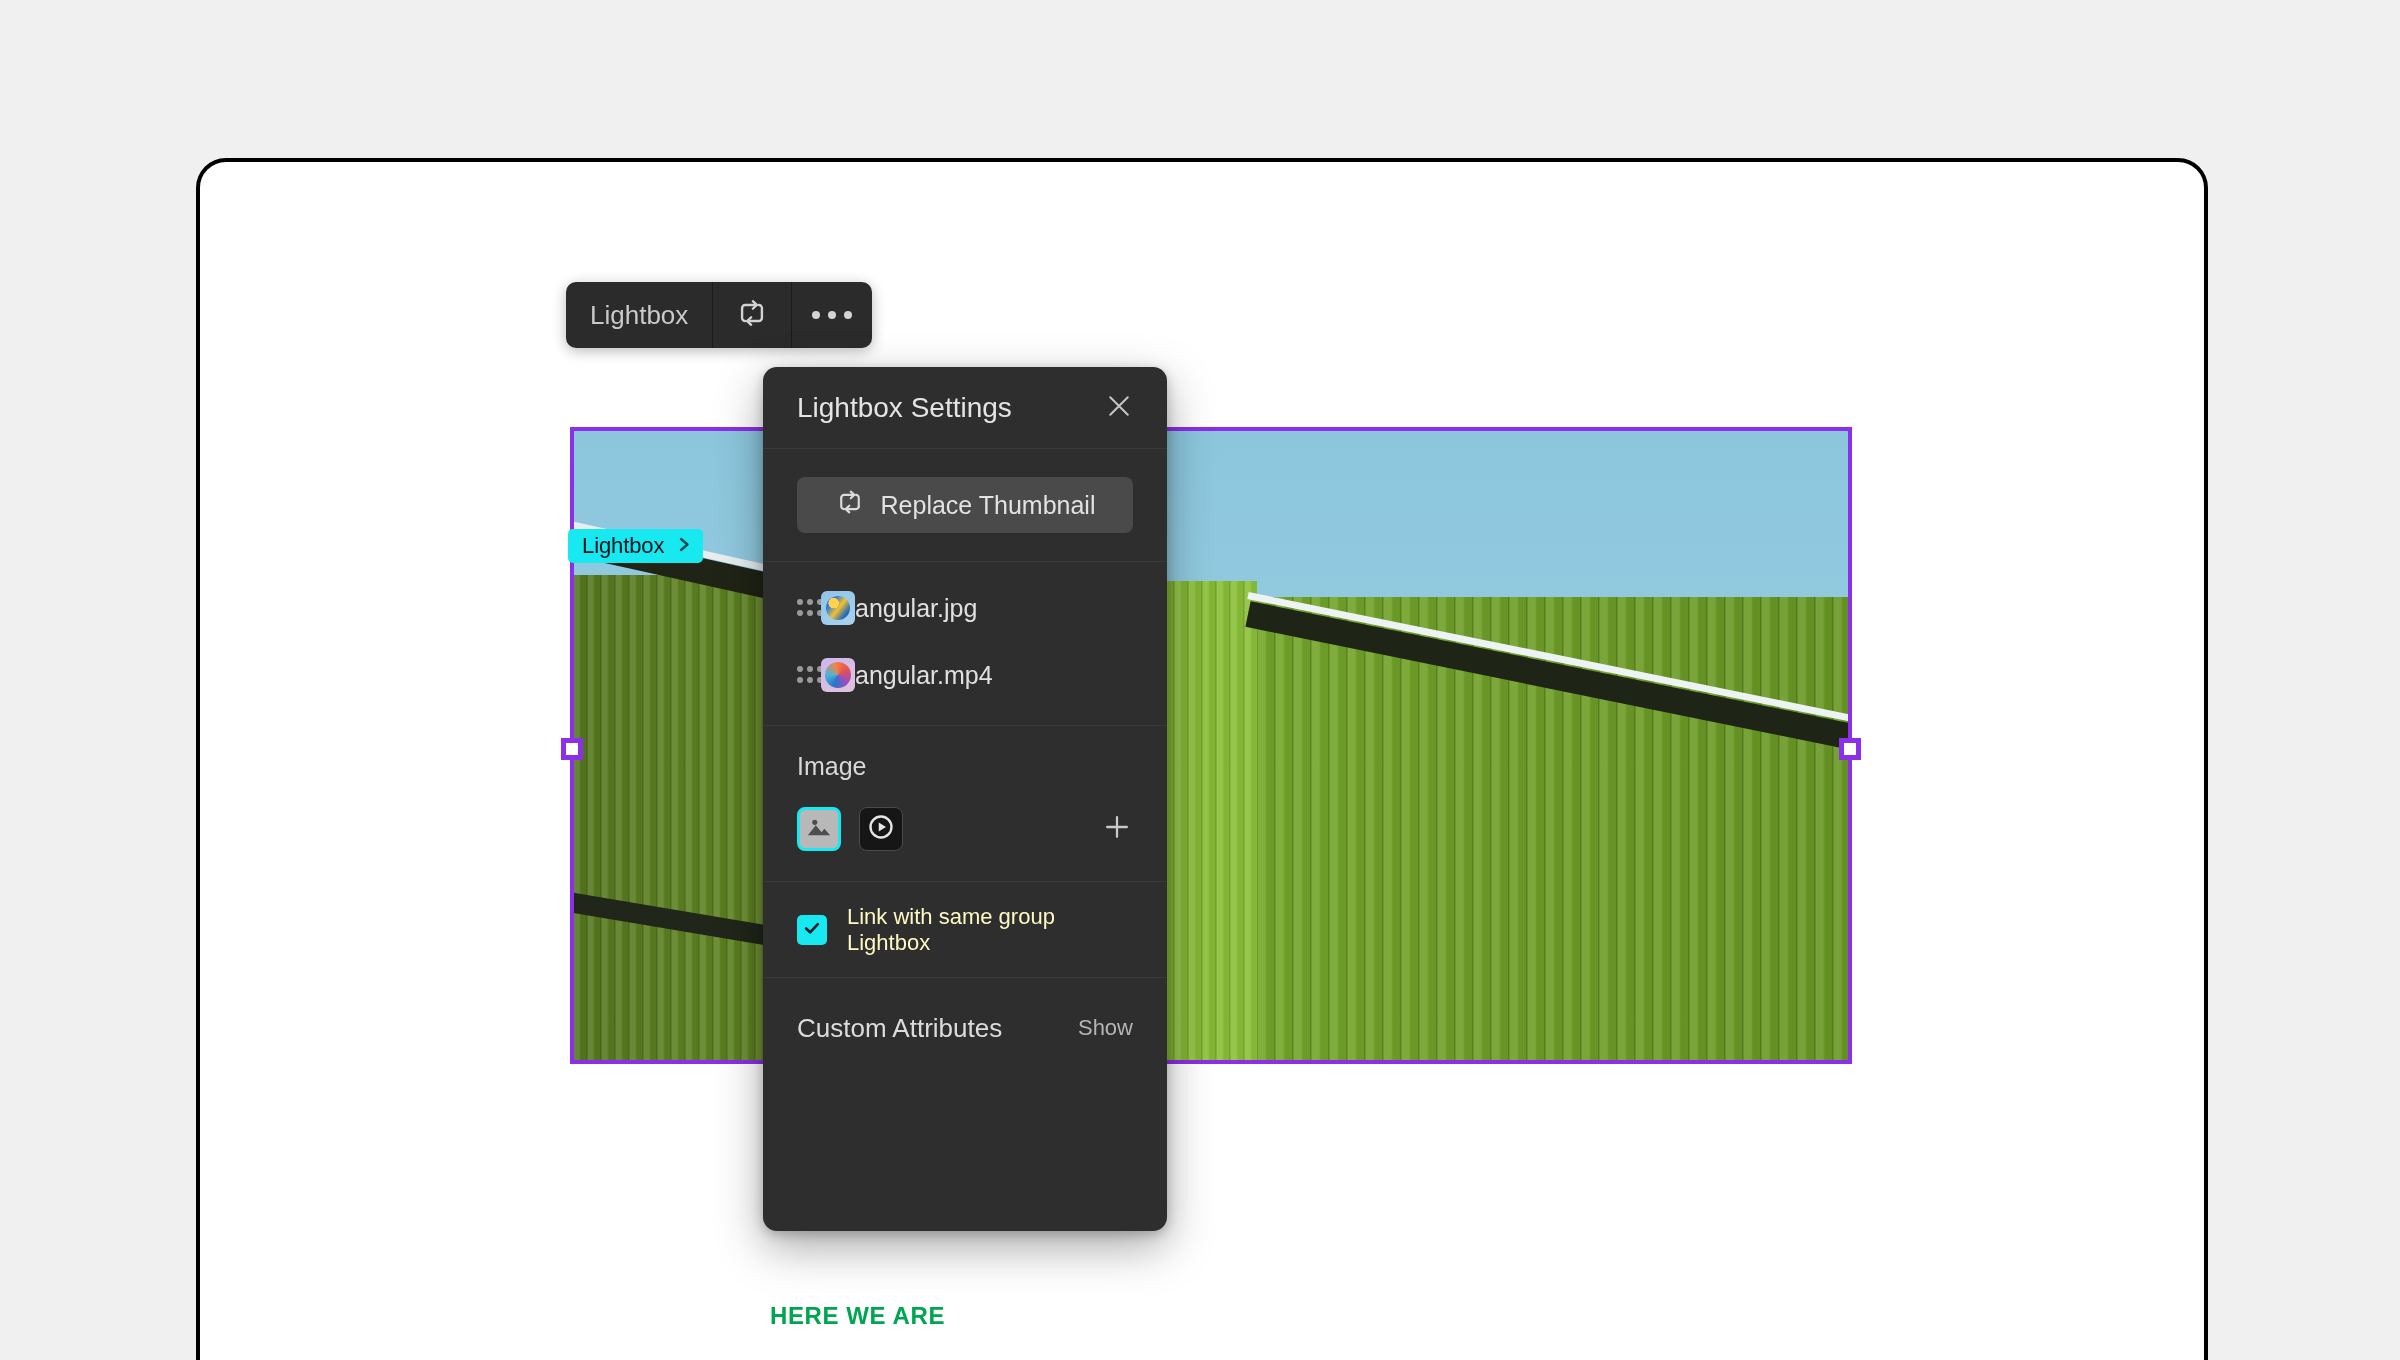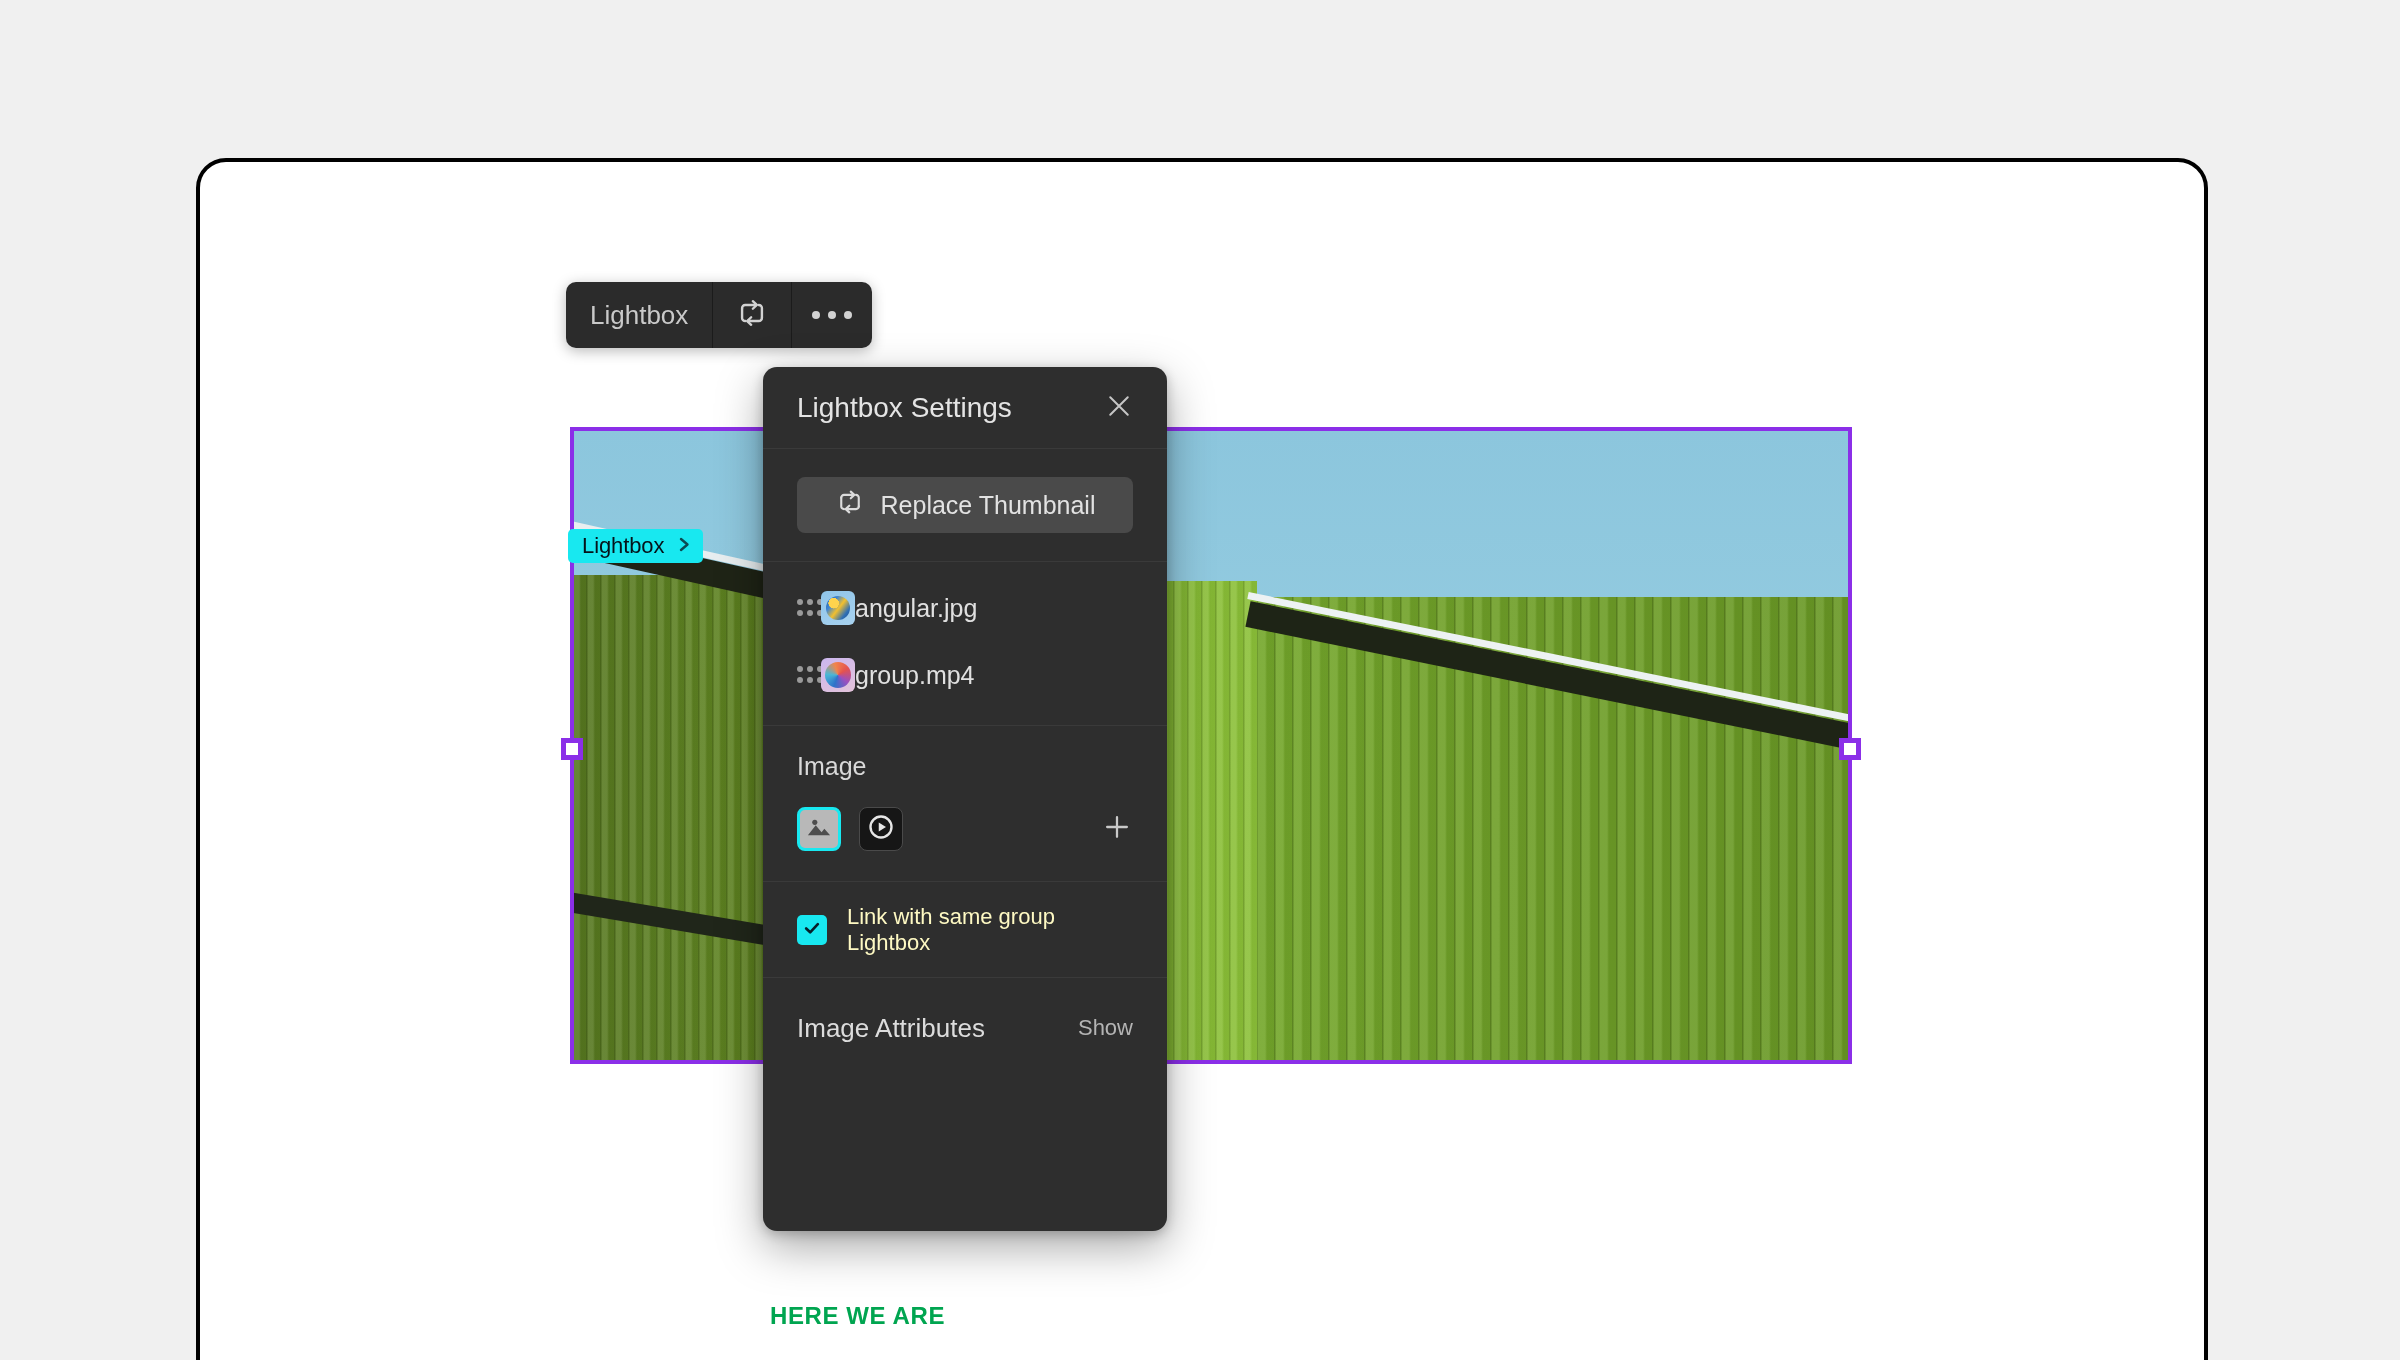--- a/index.html
+++ b/index.html
@@ -445,21 +445,21 @@
     <div class="media-row">
       <span class="drag-handle">
           <i></i>
           <i></i>
           <i></i>
           <i></i>
           <i></i>
           <i></i>
         </span>
       <span class="media-thumb thumb-canvas"></span>
-      <span class="media-name">group.mp4</span>
+      <span class="media-name">angular.mp4</span>
     </div>
   </div>
 
   <div id="image-section">
     <div id="image-section-label">Image</div>
     <div id="media-type-row">
       <span class="type-tile" id="image-type-tile">
         <span>
           <svg width="28" height="28" viewBox="0 0 24 24">
             <circle cx="8.4" cy="8" r="2.2" fill="#4d4d4d"></circle>
@@ -490,17 +490,17 @@
       <span>
         <svg width="20" height="20" viewBox="0 0 24 24" fill="none" stroke="#06202a" stroke-width="3.2" stroke-linecap="round" stroke-linejoin="round">
           <path d="M5 12.6 L9.8 17.2 L19 7.4"></path>
         </svg>
       </span>
     </span>
     <span id="link-group-label">Link with same group Lightbox</span>
   </div>
 
   <div id="custom-attributes-section">
-    <span id="custom-attributes-label">Image Attributes</span>
+    <span id="custom-attributes-label">Custom Attributes</span>
     <span id="custom-attributes-show-button">Show</span>
   </div>
 
 </div>
 
 </body></html>

